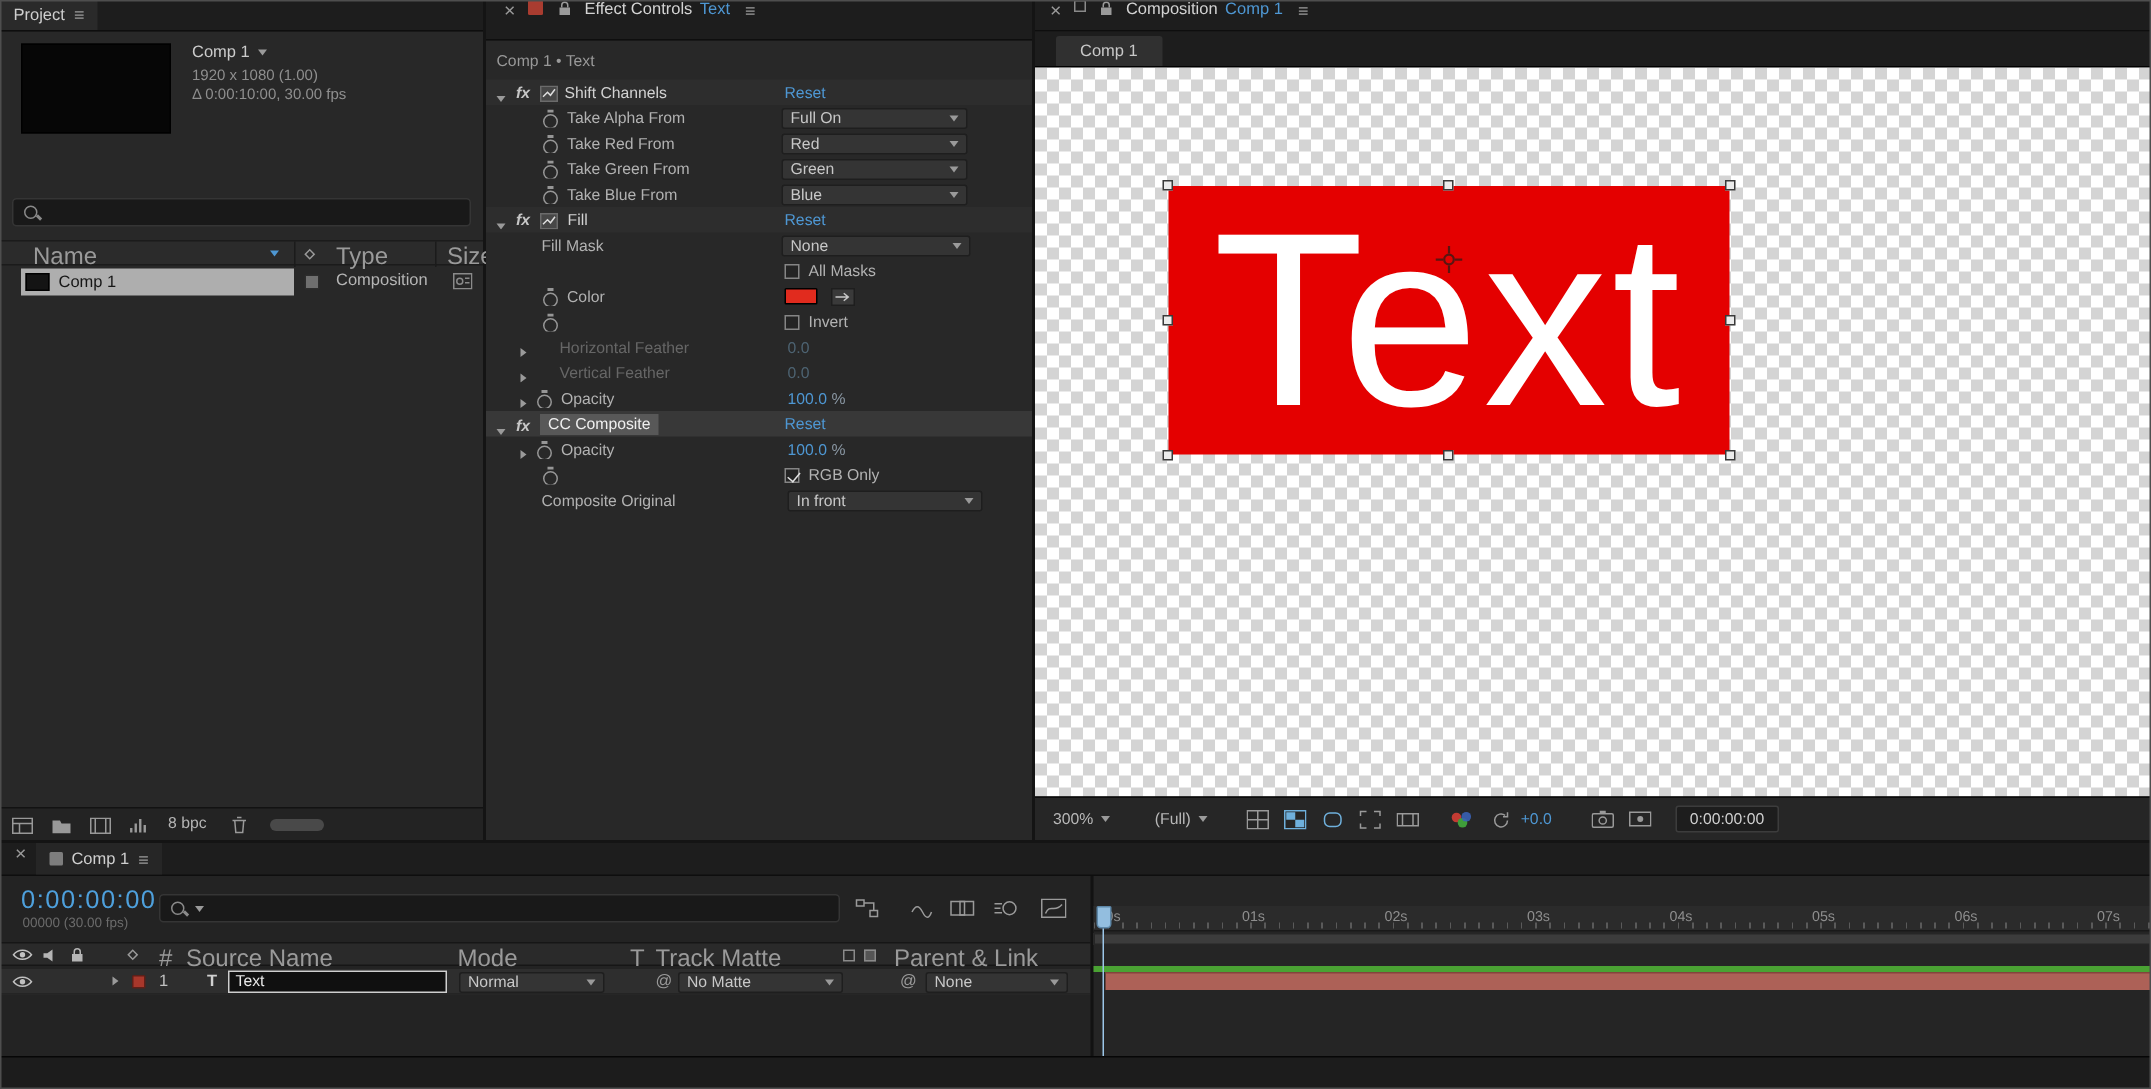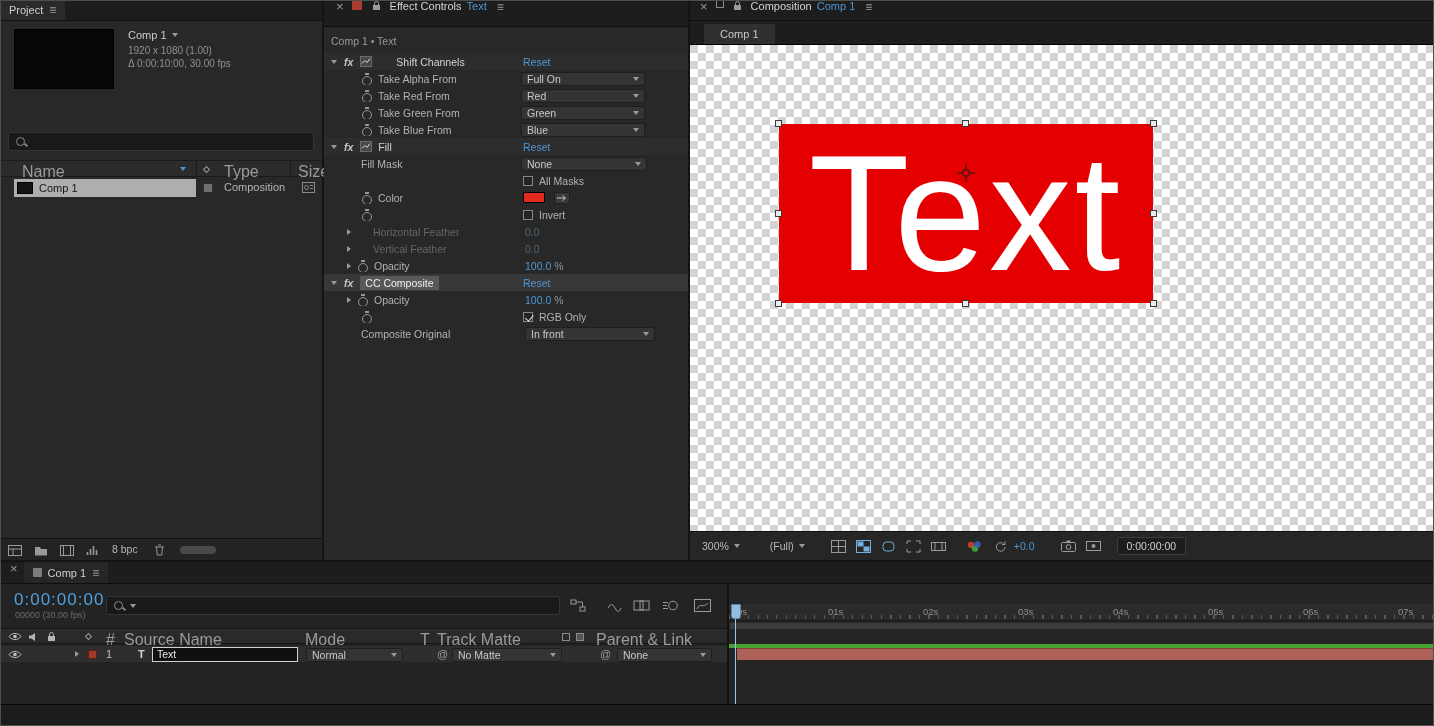--- a/index.html
+++ b/index.html
@@ -27,21 +27,21 @@
   .cb.on::after{content:"";position:absolute;left:2.5px;top:0;width:3.5px;height:6.5px;border:solid #e2e2e2;border-width:0 1.5px 1.5px 0;transform:rotate(40deg)}
   .mag{width:12px;height:12px;position:relative;display:inline-block;flex:none}
   .mag::before{content:"";position:absolute;left:1px;top:1px;width:7px;height:7px;border:1px solid #8a8a8a;border-radius:50%}
   .mag::after{content:"";position:absolute;left:8.5px;top:8.5px;width:4px;height:2px;background:#8a8a8a;transform:rotate(45deg)}
   .sqicon{width:8px;height:8px;border:1px solid #8a8a8a;display:inline-block}
   .chip{display:inline-block;border-radius:1px}
   
   .dd{display:inline-flex;align-items:center;justify-content:space-between;height:14px;background:#343434;border:1px solid #1e1e1e;border-radius:2px;padding:0 5px;color:#c8c8c8;font-size:10.5px;gap:6px}
   
   .fxrow{height:17px;display:flex;align-items:center;font-size:10.5px;color:#b2b2b2;position:relative}
-  .lcol{width:197px;flex:none;display:flex;align-items:center;overflow:hidden}
+  .lcol{width:197px;flex:none;display:flex;align-items:flex-end;overflow:hidden}
   .vcol{flex:1;display:flex;align-items:center}
   .fxbadge{font-style:italic;font-weight:bold;color:#c6c6c6;font-size:10.5px}
   .reset{color:#4e97d3}
   .bluev{color:#4e97d3}
   .unit{color:#8a97a3;margin-left:3px}
   .dim{color:#666}
   .dimv{color:#4d6372}
   
   .checker{background:repeating-conic-gradient(#ffffff 0 25%, #d4d4d4 0 50%);background-size:16px 16px}
   .hd{position:absolute;width:7px;height:7px;background:#ececec;border:1px solid #3a3a3a}
@@ -155,21 +155,21 @@
   <div class="fxrow" style="background:#2d2d2d">
     <div class="lcol">
       <span class="twd" style="margin-left:7px"></span>
       <span class="fxbadge" style="margin-left:7px">fx</span>
       <span style="margin-left:7px">
           <svg width="12" height="11">
             <rect x="0.5" y="0.5" width="11" height="10" fill="#474747" stroke="#6b6b6b"></rect>
             <path d="M2 7.5 l3 -3 2 2 3 -4" stroke="#ddd" fill="none"></path>
           </svg>
         </span>
-      <span style="margin-left:24px;color:#d2d2d2">Shift Channels</span>
+      <span style="margin-left:4px;color:#d2d2d2">Shift Channels</span>
     </div>
     <div class="vcol">
         <span class="reset" style="margin-left:2px">Reset</span>
       </div>
   </div>
   <div class="fxrow">
     <div class="lcol">
         <span class="sw" style="margin-left:37px"></span>
         <span style="margin-left:6px">Take Alpha From</span>
       </div>

